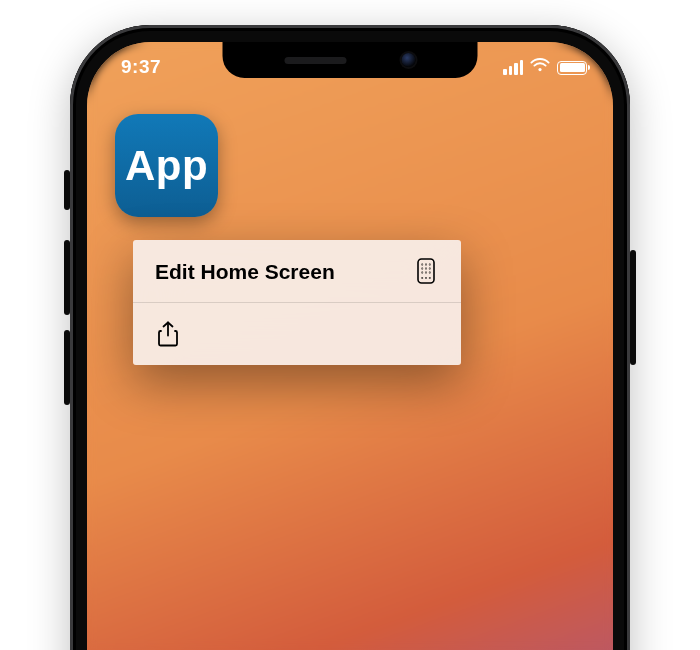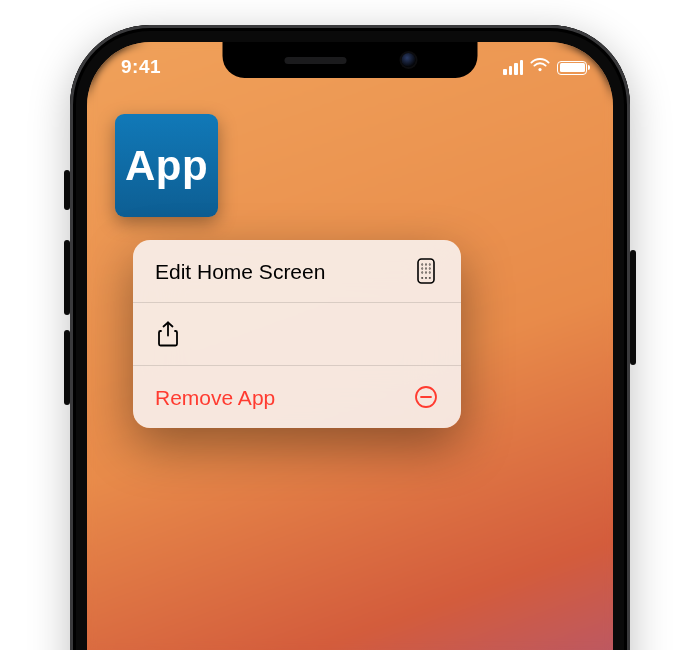--- a/index.html
+++ b/index.html
@@ -47,33 +47,34 @@
   .clock{position:absolute;left:34px;top:2px;font-size:19px;letter-spacing:.5px;}
   .status-right{position:absolute;right:26px;top:4px;display:flex;align-items:center;gap:7px;}
   .sig{display:flex;align-items:flex-end;gap:2px;}
   .sig i{display:block;width:3.5px;background:#fff;border-radius:1px;}
   .sig i:nth-child(1){height:6px}.sig i:nth-child(2){height:9px}.sig i:nth-child(3){height:12px}.sig i:nth-child(4){height:15px}
   .batt{position:relative;width:30px;height:14px;border:1.8px solid #fff;border-radius:4px;box-sizing:border-box;}
   .batt::after{content:"";position:absolute;right:-4px;top:3.5px;width:2.5px;height:5px;background:#fff;border-radius:0 2px 2px 0;}
   .batt i{position:absolute;left:1.5px;top:1.5px;bottom:1.5px;right:1.5px;background:#fff;border-radius:1.5px;}
   
   .app-icon{
-    position:absolute;left:28px;top:72px;width:103px;height:103px;border-radius:9px;
+    position:absolute;left:28px;top:72px;width:103px;height:103px;border-radius:23px;
     background:linear-gradient(180deg,#1179b8,#0d5e93);
     display:flex;align-items:center;justify-content:center;
     box-shadow:0 6px 18px rgba(0,0,0,.35);
   }
   .app-icon span{color:#fff;font-size:42px;font-weight:600;letter-spacing:.5px;}
   
   .menu{
     position:absolute;left:46px;top:198px;width:328px;
     background:rgba(248,244,242,.88);
     backdrop-filter:blur(24px);-webkit-backdrop-filter:blur(24px);
-    border-radius:17px;overflow:hidden;
+    border-radius:3px;overflow:hidden;
     box-shadow:0 18px 50px rgba(0,0,0,.38);
+    font-weight:bold;
   }
   .menu-item{
     display:flex;align-items:center;justify-content:space-between;
     padding:18px 22px;font-size:21px;color:#000;
     border-bottom:1px solid rgba(0,0,0,.12);cursor:pointer;line-height:1;
   }
   .menu-item:last-child{border-bottom:none;}
   .menu-item.danger{color:#ff3b30;}
   .menu-item .mi-icon{display:flex;align-items:center;justify-content:center;width:26px;height:26px;}
   .menu-item .mi-icon svg{stroke:currentColor;}
@@ -90,21 +91,21 @@
 
     <div class="screen">
       <div class="blur-layer"></div>
 
       <div class="notch">
         <div class="speaker"></div>
         <div class="camera"></div>
       </div>
 
       <div class="status">
-        <div class="clock">9:41</div>
+        <div class="clock">9:37</div>
         <div class="status-right">
           <span class="sig">
               <i></i>
               <i></i>
               <i></i>
               <i></i>
             </span>
           <span>
             <svg width="20" height="15" viewBox="0 0 20 15" fill="none">
               <path d="M10 13.2a1.6 1.6 0 1 0 0-3.2 1.6 1.6 0 0 0 0 3.2Z" fill="#fff"></path>
@@ -148,26 +149,17 @@
         <div class="menu-item">
           <span class="mi-icon">
             <svg width="22" height="26" viewBox="0 0 22 26" fill="none" stroke="#000" stroke-width="1.8" stroke-linecap="round" stroke-linejoin="round">
               <path d="M11 1.5v13"></path>
               <path d="M6.5 5.5 11 1.5l4.5 4"></path>
               <path d="M4 10h-.5A1.5 1.5 0 0 0 2 11.5V23a1.5 1.5 0 0 0 1.5 1.5h15A1.5 1.5 0 0 0 20 23V11.5A1.5 1.5 0 0 0 18.5 10H18"></path>
             </svg>
           </span>
         </div>
 
-        <div class="menu-item danger">
-          <span>Remove App</span>
-          <span class="mi-icon">
-            <svg width="24" height="24" viewBox="0 0 24 24" fill="none" stroke="#ff3b30" stroke-width="1.8" stroke-linecap="round">
-              <circle cx="12" cy="12" r="10"></circle>
-              <line x1="7" y1="12" x2="17" y2="12"></line>
-            </svg>
-          </span>
-        </div>
 
       </div>
     </div>
   </div>
 </div>
 
 </body></html>

